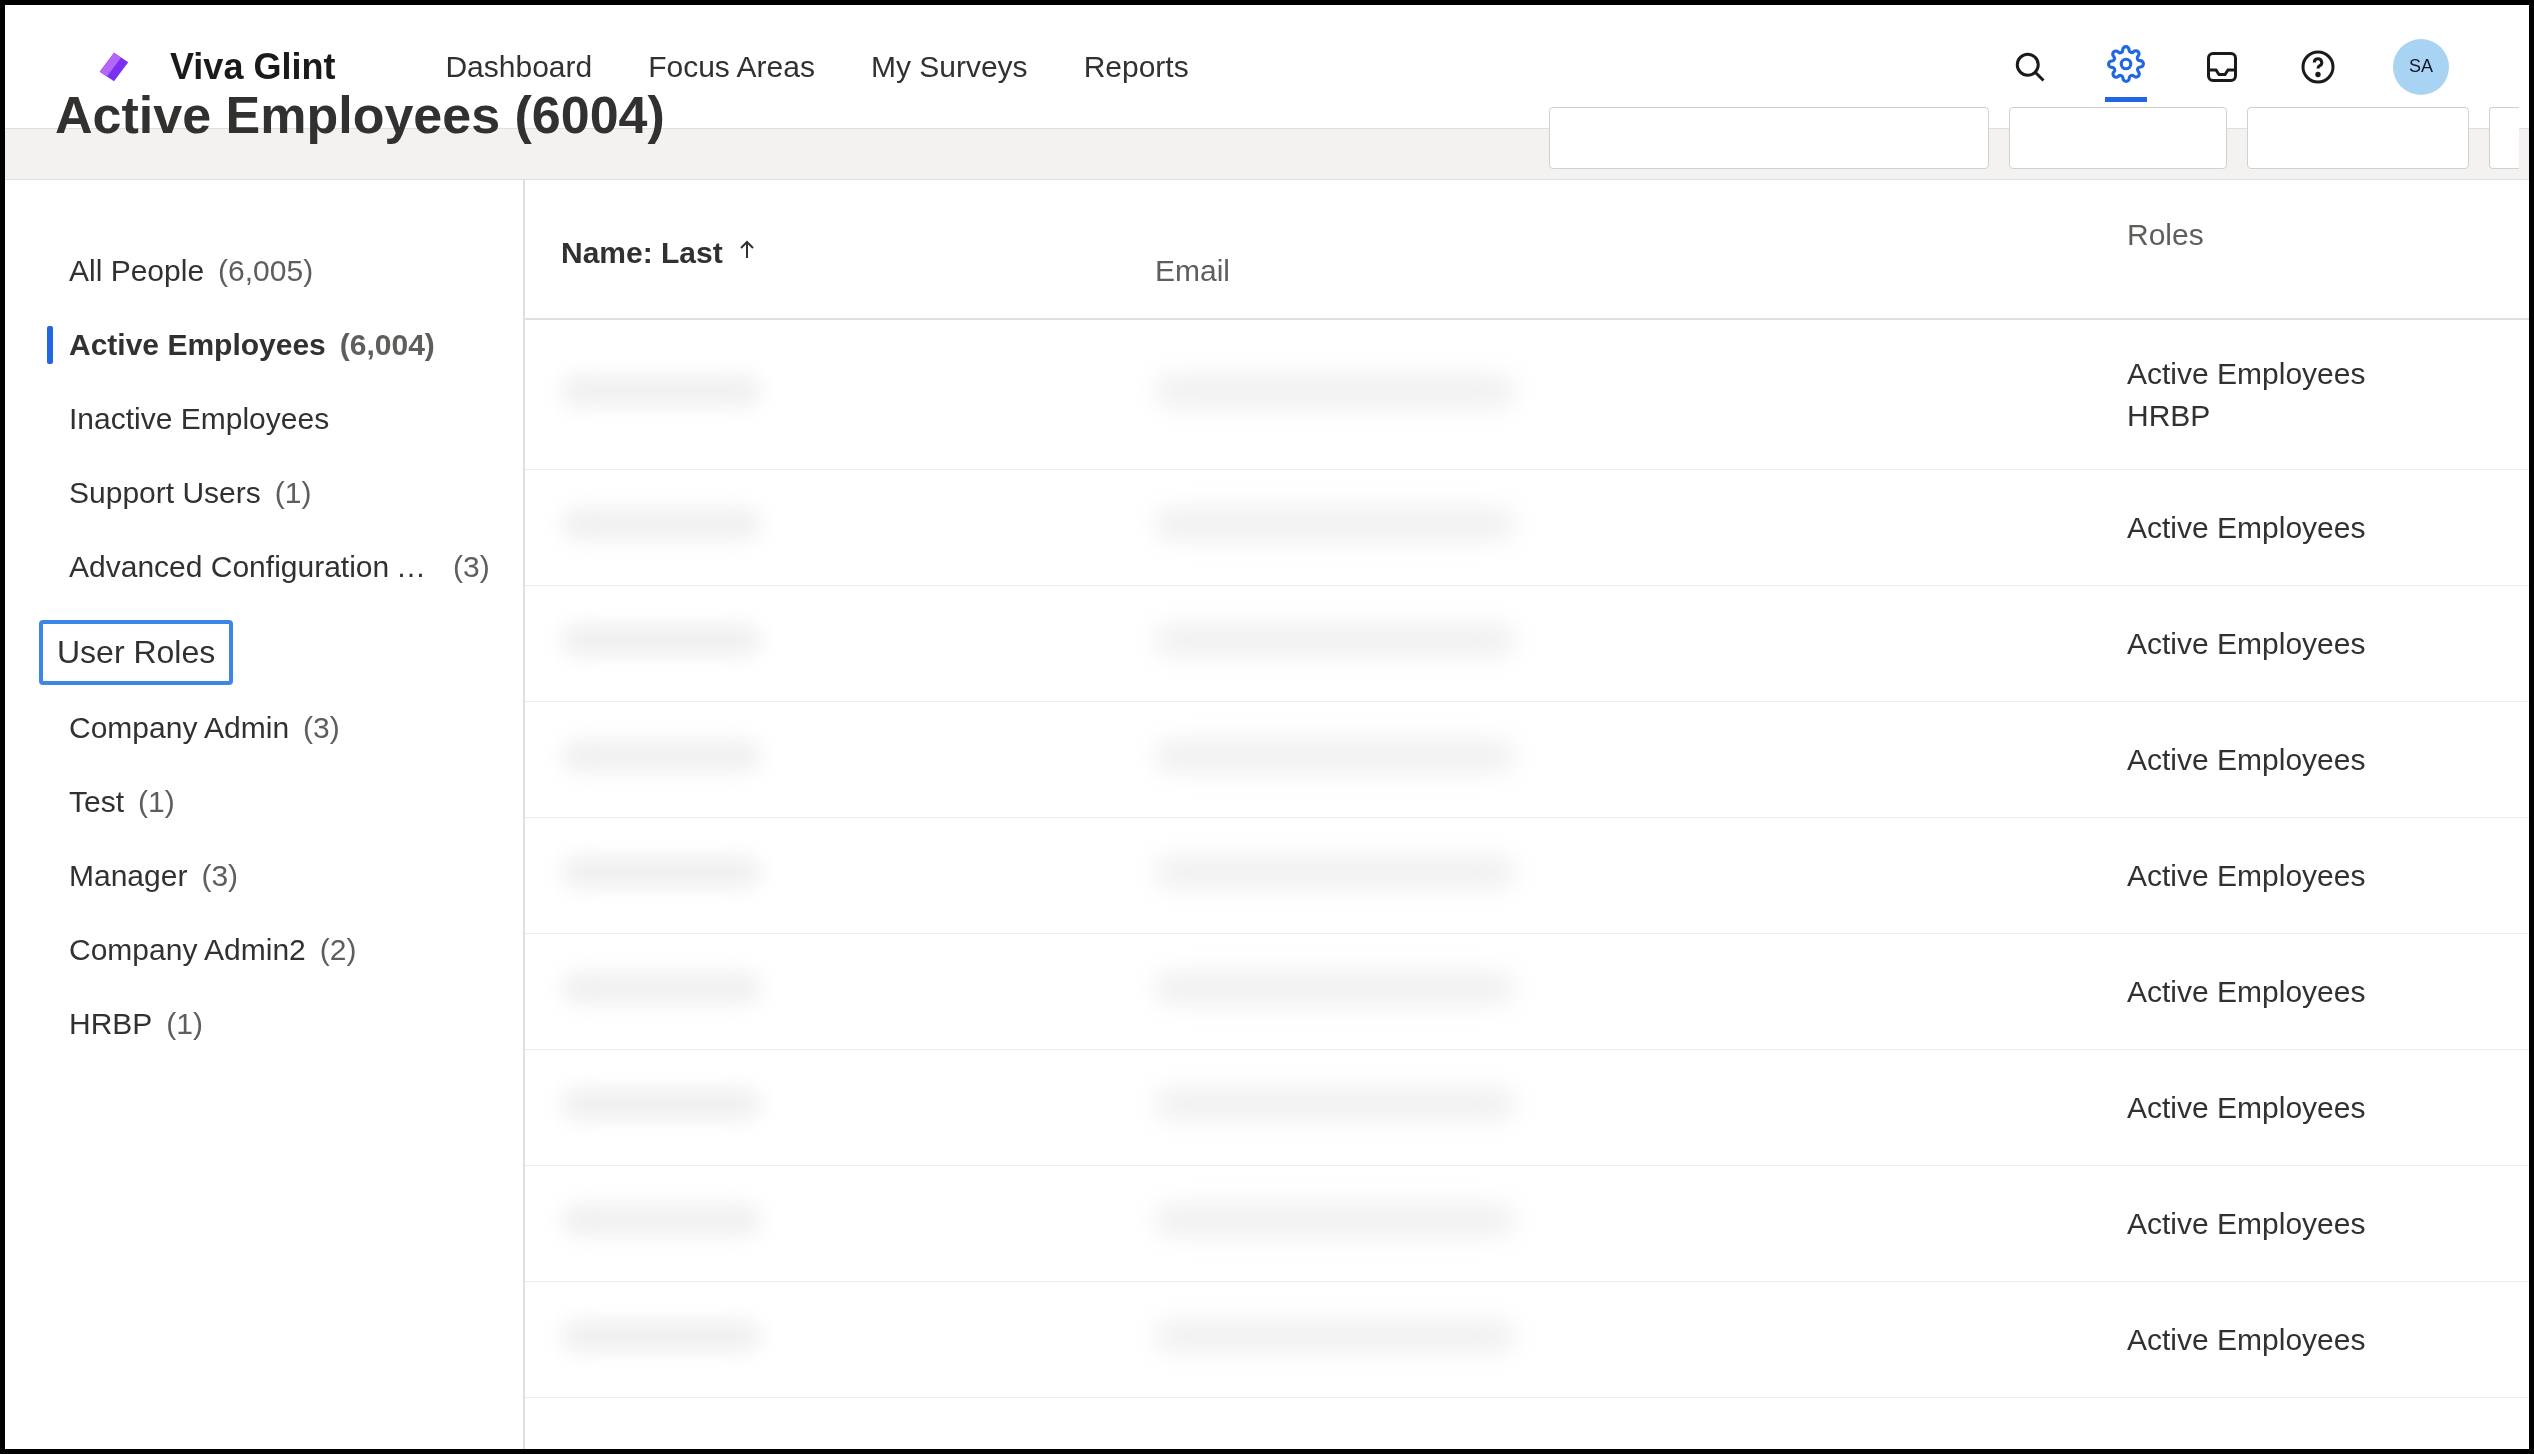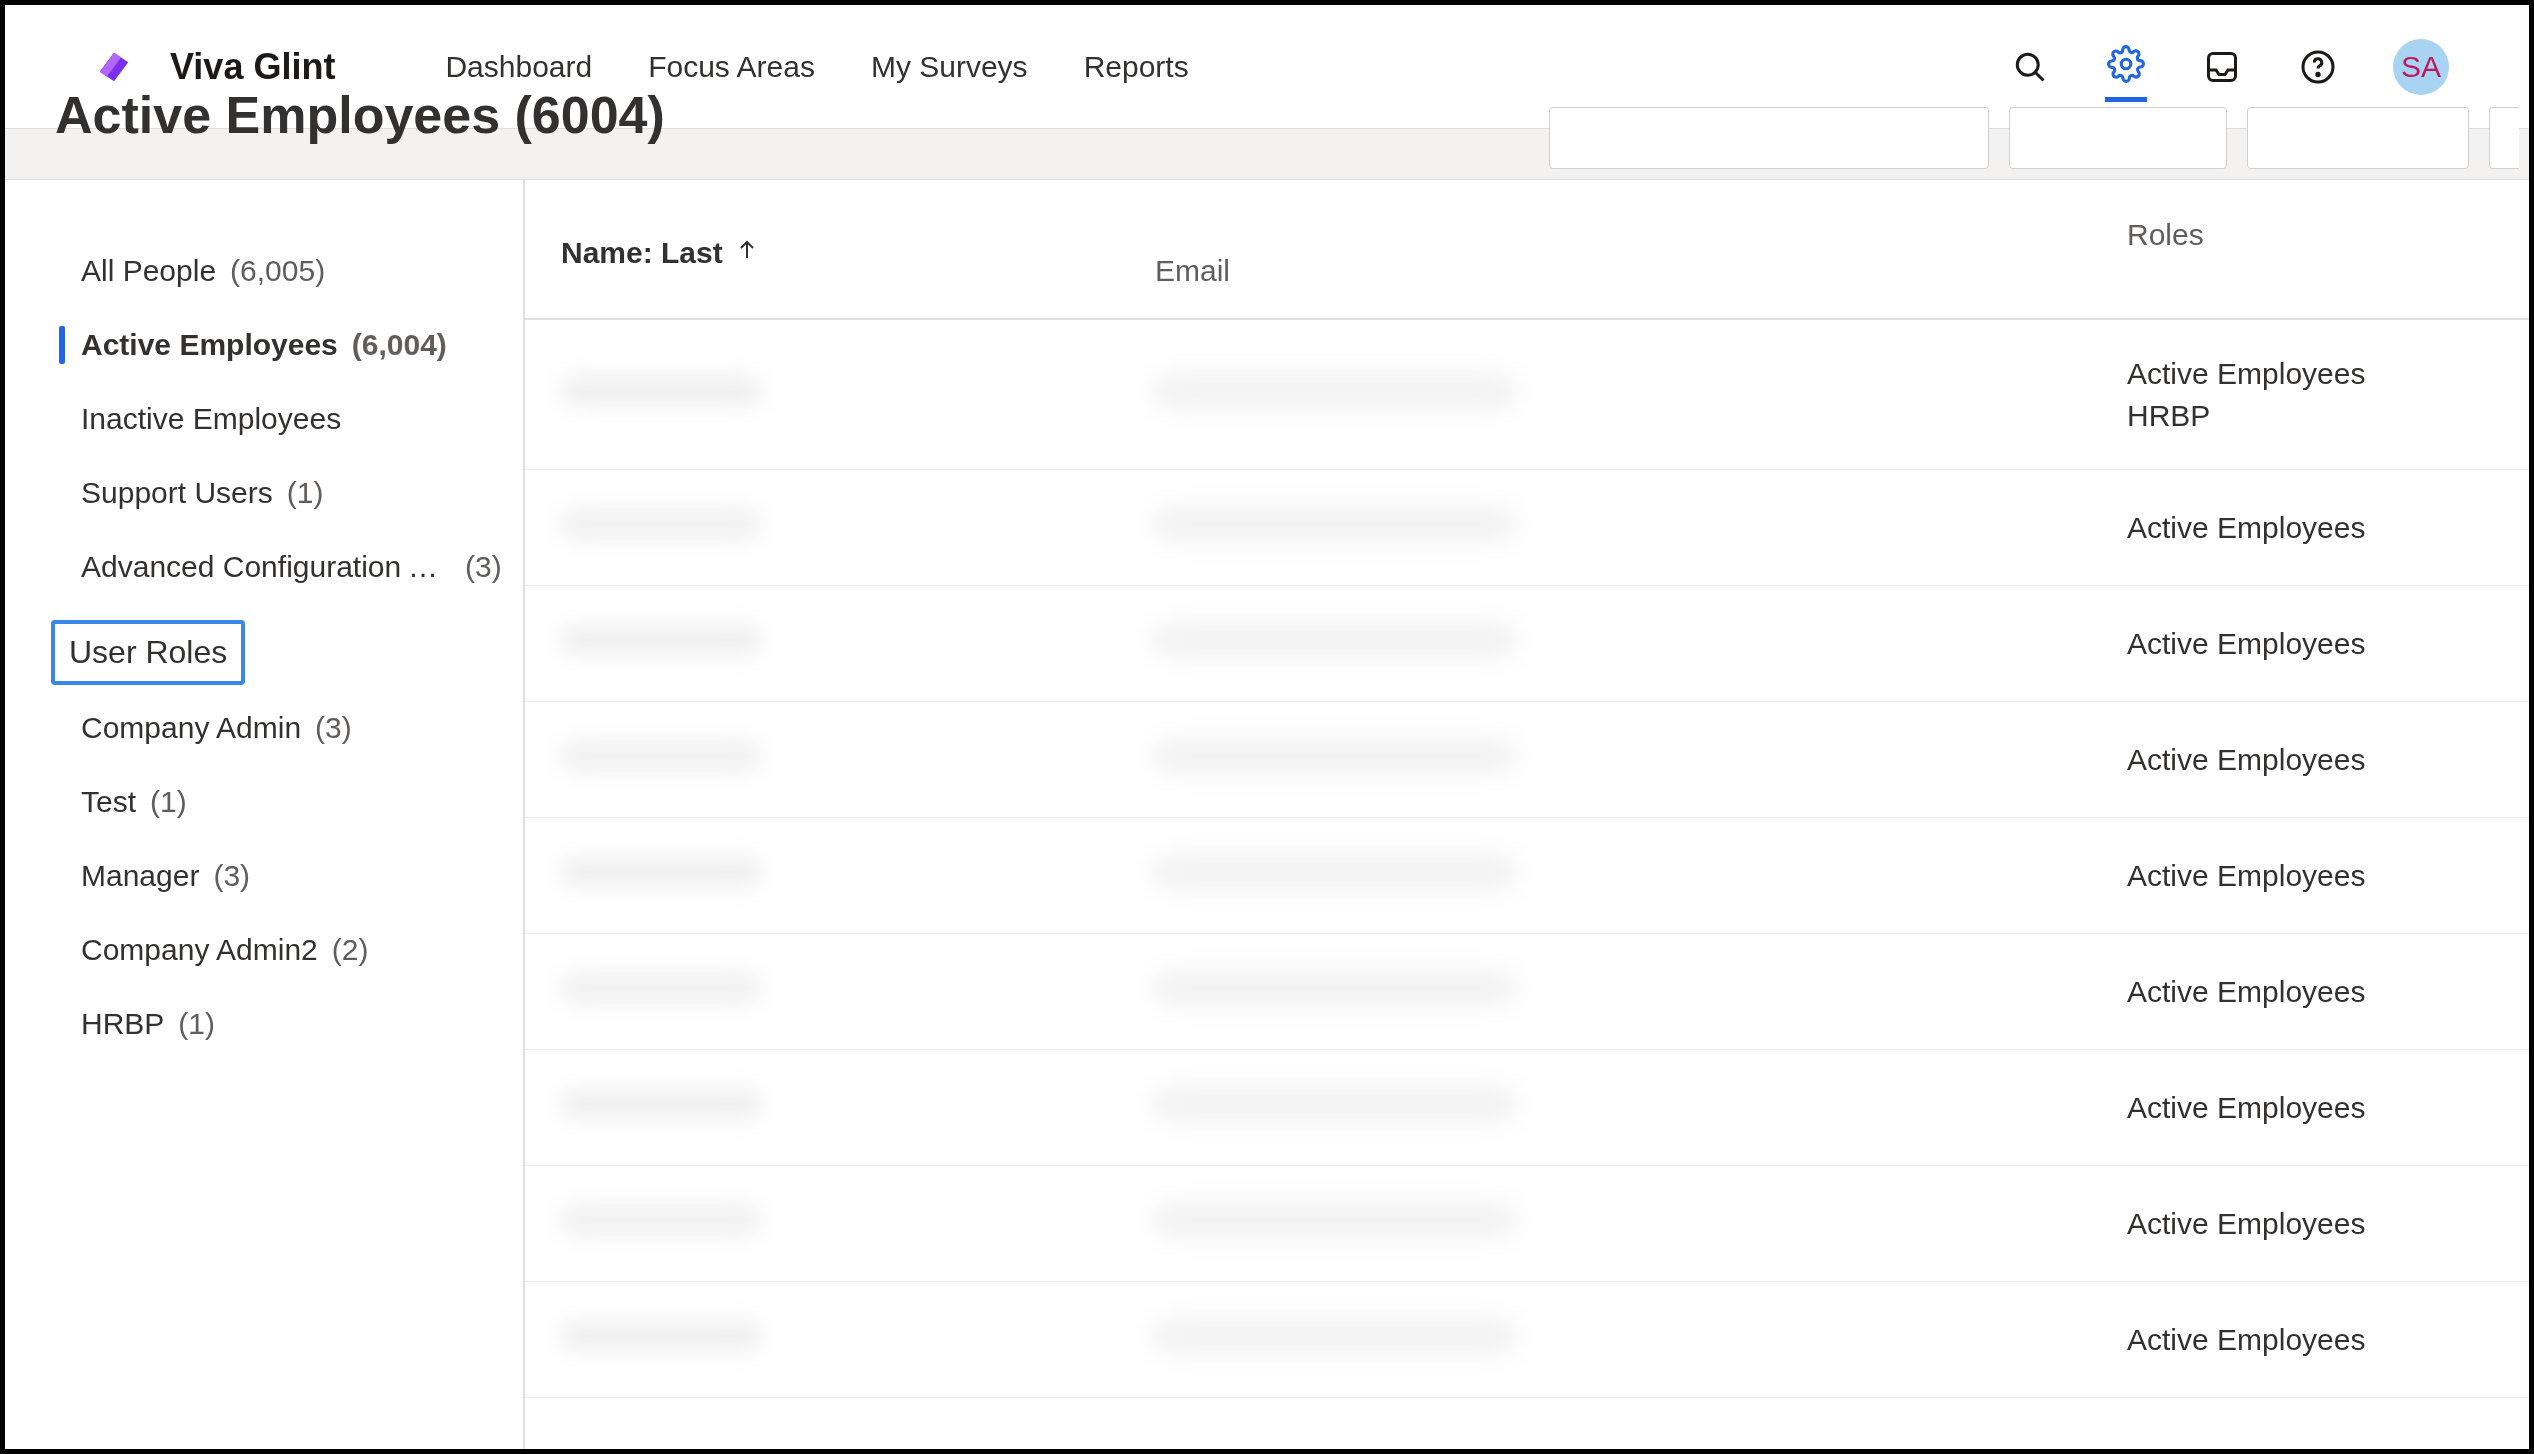--- a/index.html
+++ b/index.html
@@ -68,23 +68,23 @@
     margin-bottom: -28px;
   }
   .avatar {
     width: 56px;
     height: 56px;
     border-radius: 50%;
     background: #a9d3f2;
     display: flex;
     align-items: center;
     justify-content: center;
-    font-size: 30px;
+    font-size: 18px;
     font-weight: 500;
-    color: #be185d;
+    color: #0f172a;
     cursor: pointer;
   }
   
   .page-strip {
     background: #f3f2f1;
     height: 50px;
     display: flex;
     align-items: flex-end;
     padding: 0 40px 0 50px;
     position: relative;
@@ -117,21 +117,21 @@
   .gb4 { width: 30px; border-right: 0; border-top-right-radius: 0; border-bottom-right-radius: 0;}
   
   .main {
     display: flex;
     border-top: 1px solid #e1dfdd;
     height: calc(100% - 124px - 50px);
   }
   .sidebar {
     width: 520px;
     border-right: 2px solid #e1dfdd;
-    padding: 54px 0 0 12px;
+    padding: 54px 0 0 0;
     overflow: hidden;
   }
   .sb-item {
     padding: 20px 0 20px 64px;
     font-size: 30px;
     color: #323130;
     cursor: pointer;
     display: flex;
     align-items: baseline;
     gap: 14px;

